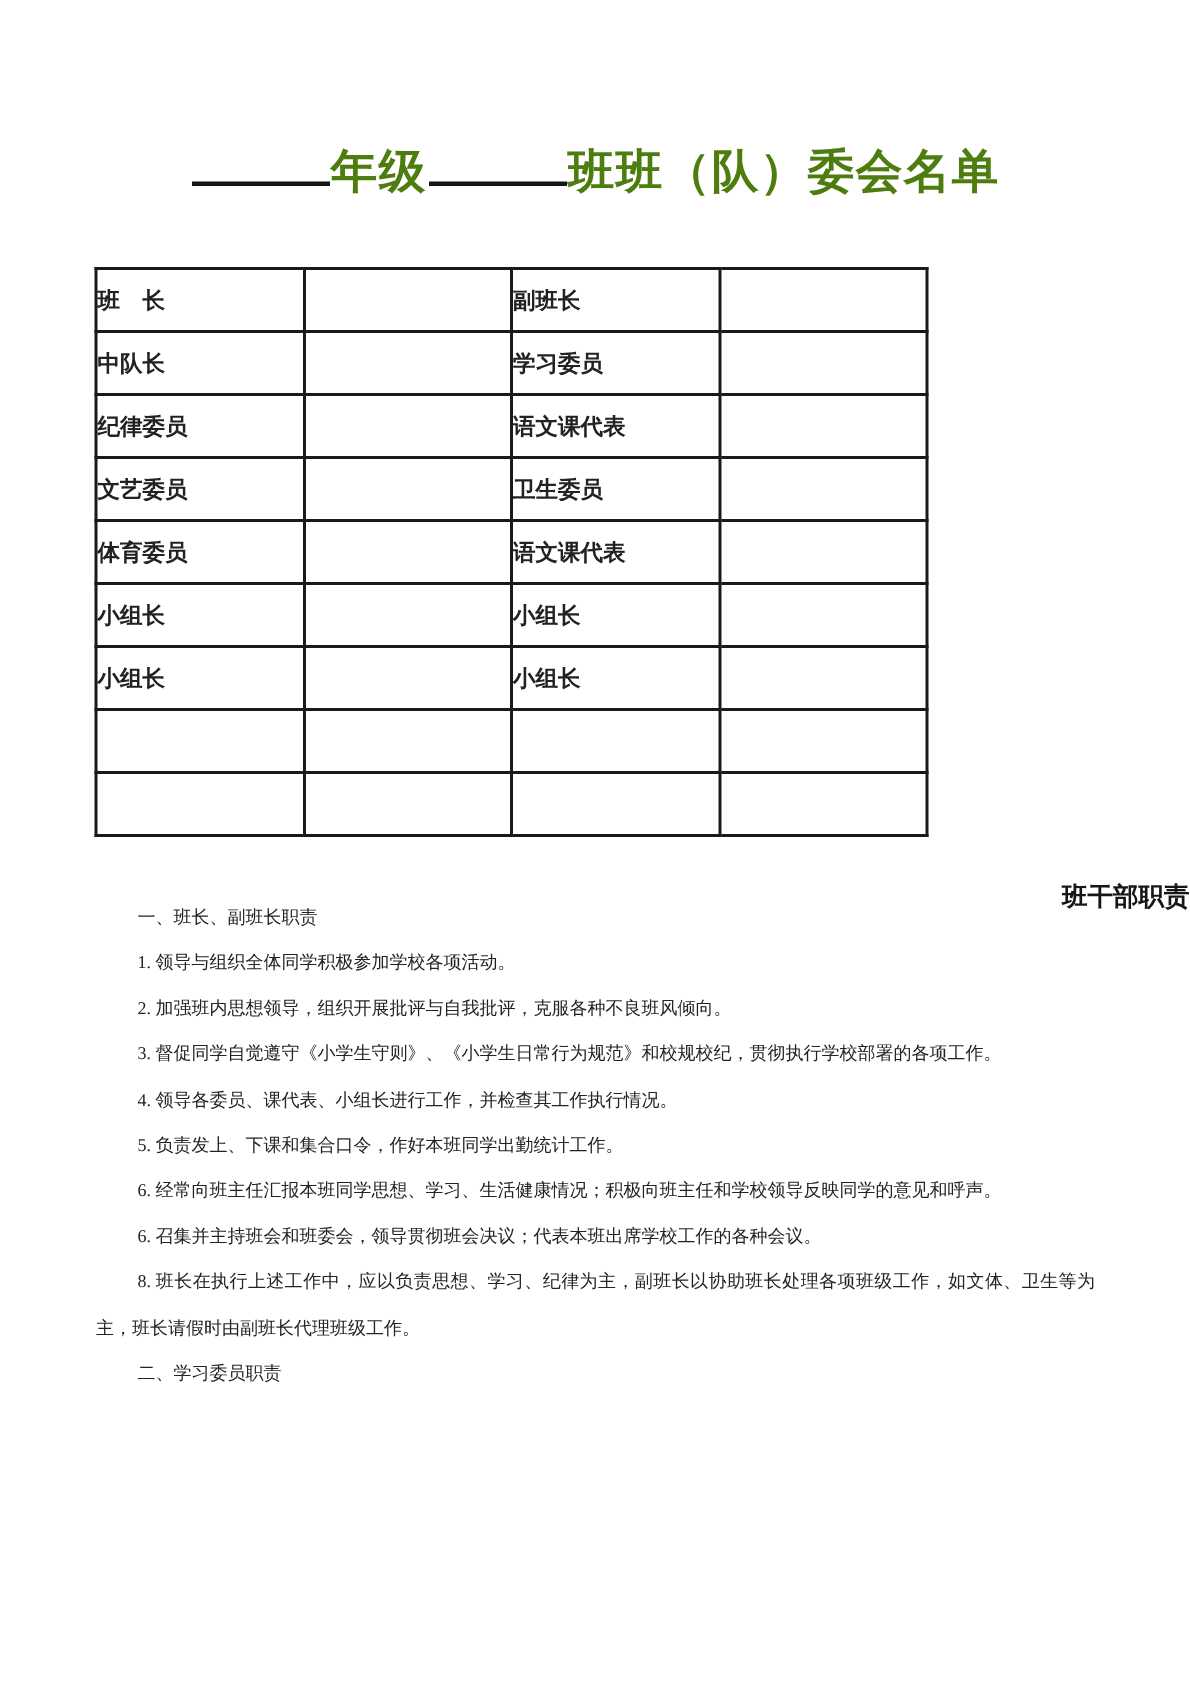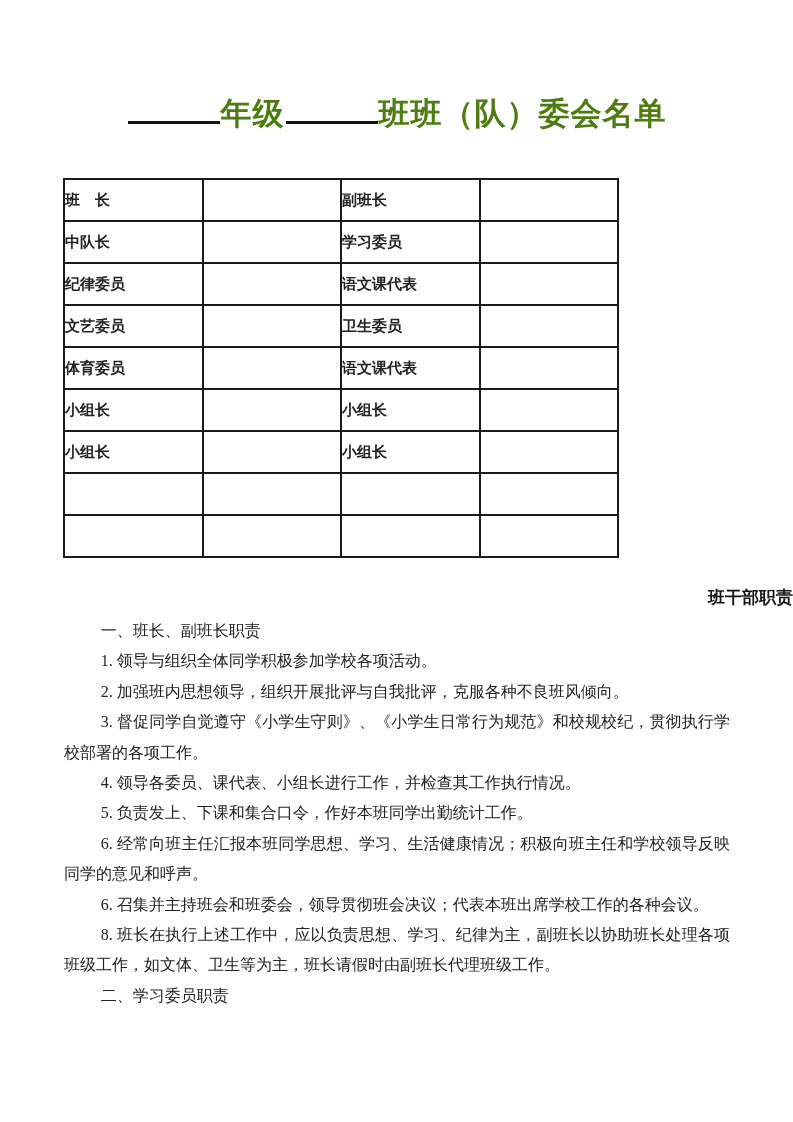--- a/index.html
+++ b/index.html
@@ -66,23 +66,23 @@
     width: 100%;
     margin: 0;
     text-align: right;
     font-size: 17px;
     font-weight: 700;
     color: #161616;
   }
   .duties {
     position: absolute;
     left: 64px;
-    top: 616px;
+    top: 596px;
     width: 666px;
-    font-size: 16px;
+    font-size: 12px;
     line-height: 30.4px;
     text-align: justify;
     color: #232323;
   }
   .duties p {
     margin: 0;
     text-indent: 2.3em;
   }
 </style>
 </head>

